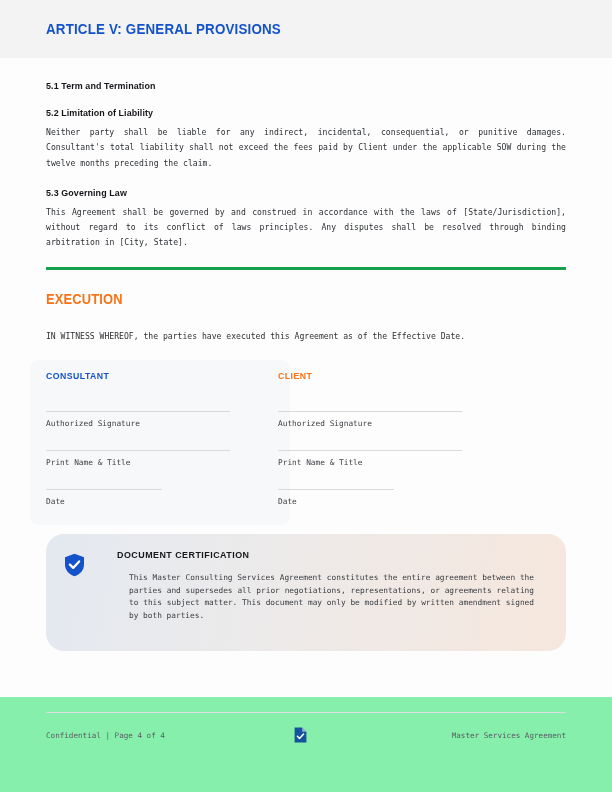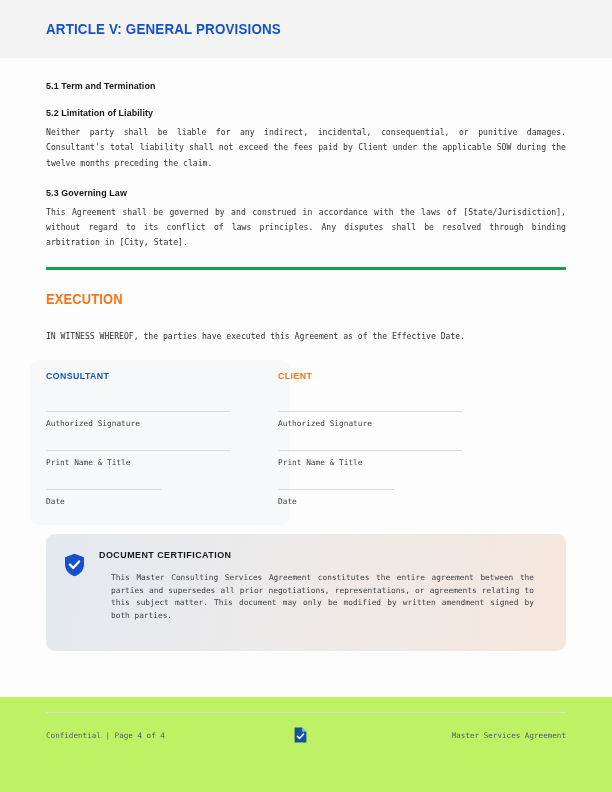--- a/index.html
+++ b/index.html
@@ -130,24 +130,24 @@
     font-size: 7.8px;
     color: #3a3d42;
     margin: 0 0 22px 0;
   }
   .sig-label.last { margin-bottom: 0; }
 
   
   .cert-box {
     margin: 28px 46px 0 46px;
     background: linear-gradient(100deg, #e4e9f0 0%, #eceaea 42%, #f6e7dd 100%);
-    border-radius: 9px;
+    border-radius: 18px;
     padding: 15px 20px 16px 18px;
     display: flex;
-    gap: 14px;
+    gap: 32px;
     box-sizing: border-box;
   }
   .shield-icon { flex: 0 0 auto; padding-top: 4px; }
   .cert-title {
     font-family: "Liberation Sans Narrow", "Liberation Sans", sans-serif;
     font-size: 9.6px;
     font-weight: bold;
     color: #16181c;
     letter-spacing: 0.5px;
     margin: 0 0 6px 0;
@@ -163,21 +163,21 @@
     text-align: justify;
   }
 
   
   .page-footer {
     position: absolute;
     left: 0;
     right: 0;
     bottom: 0;
     height: 95px;
-    background: #bef264;
+    background: #86efac;
     box-sizing: border-box;
     padding: 0 46px;
   }
   .footer-rule {
     border-top: 1px solid #dcdde0;
     margin-top: 15px;
   }
   .footer-row {
     display: flex;
     align-items: center;

